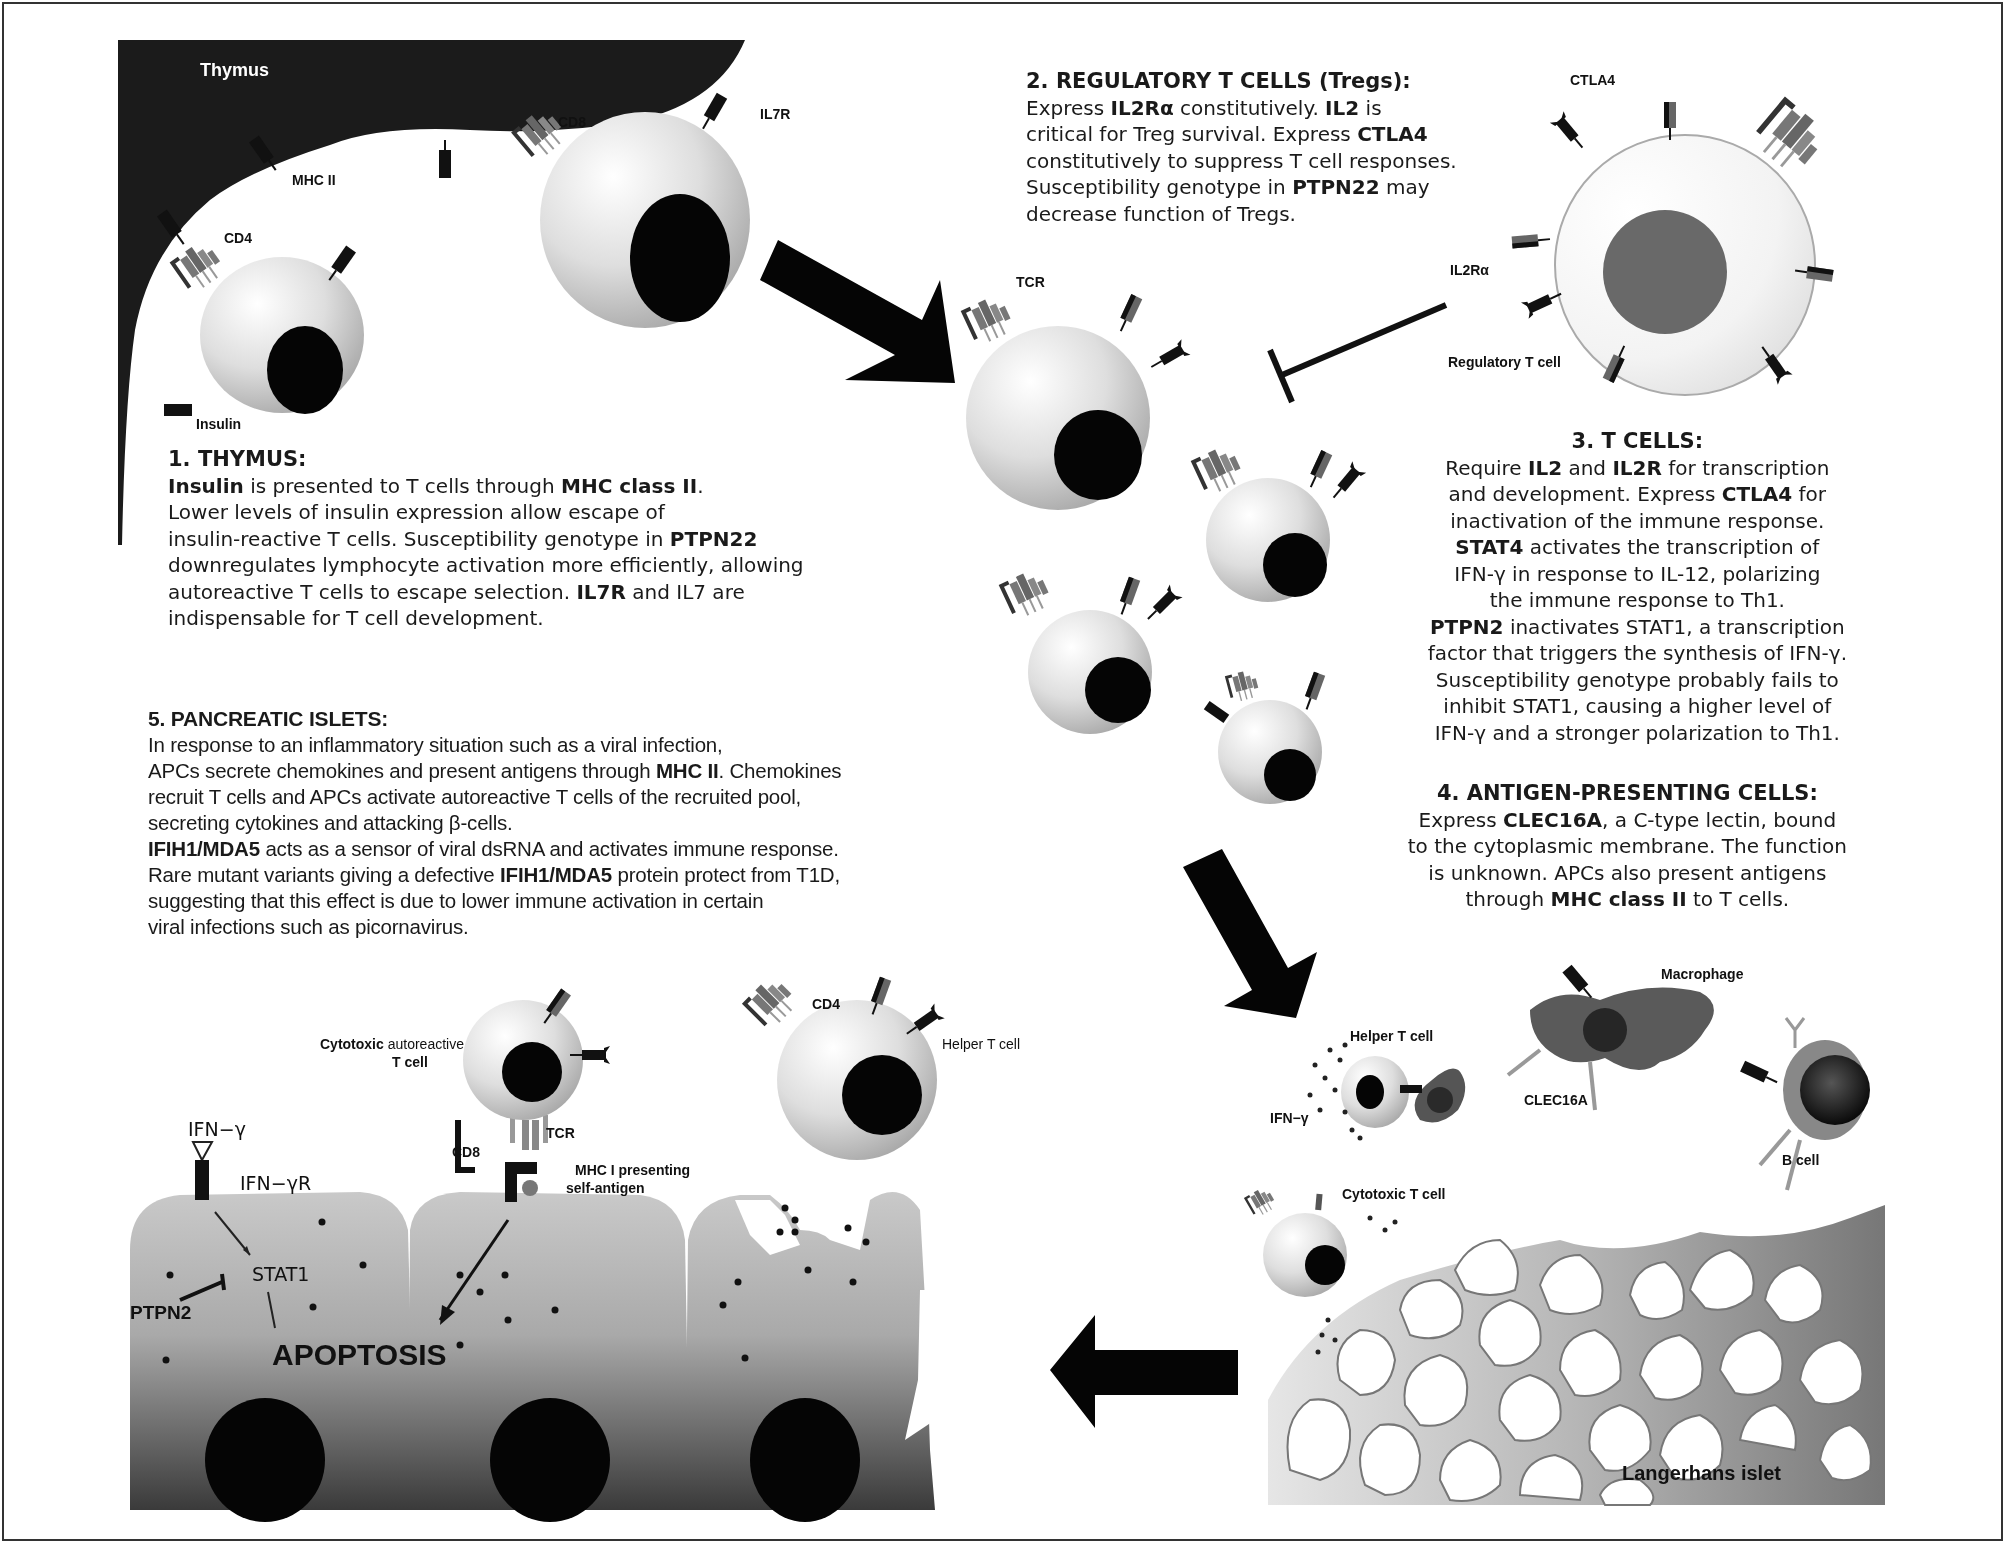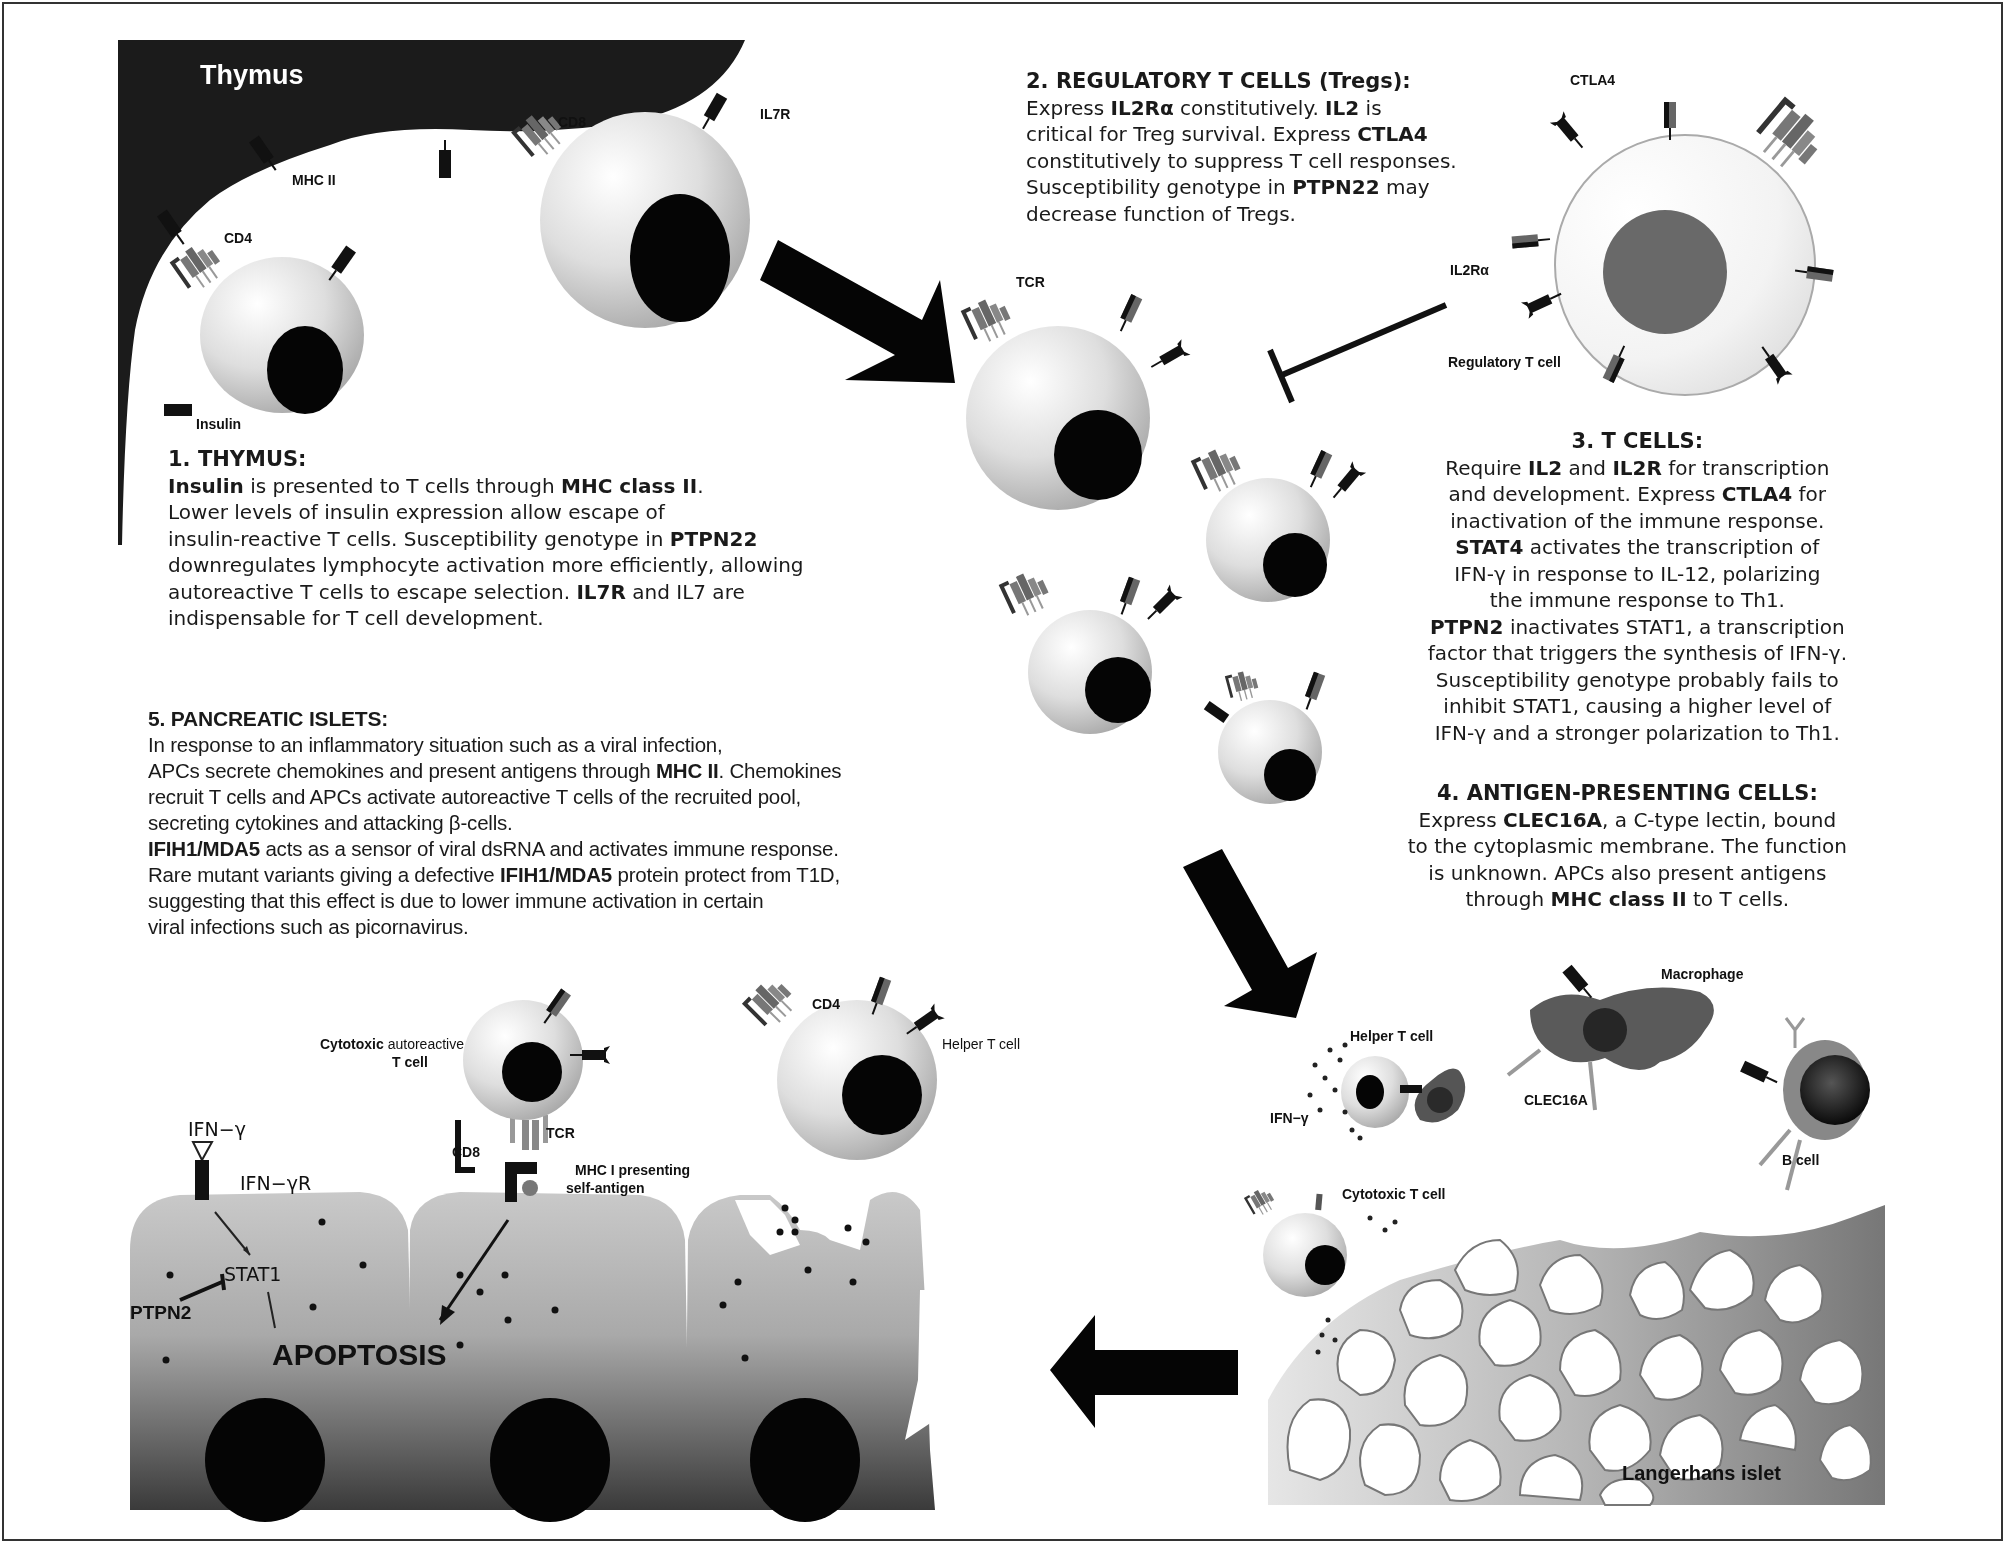--- a/index.html
+++ b/index.html
@@ -3,21 +3,21 @@
   <meta charset="utf-8">
   <style>
     html, body { margin: 0; padding: 0; background: #ffffff; }
     body { width: 2007px; height: 1545px; position: relative; overflow: hidden;
            font-family: "DejaVu Sans", "Liberation Sans", sans-serif; color: #111; }
     .frame { position: absolute; left: 2px; top: 2px; width: 2001px; height: 1539px;
              border: 2px solid #333; box-sizing: border-box; }
     svg.art { position: absolute; left: 0; top: 0; }
     .lbl { position: absolute; font-family: "Liberation Sans", sans-serif; font-weight: bold;
            font-size: 15px; color: #111; white-space: nowrap; }
-    .lbl.white { color: #fff; font-size: 27px; }
+    .lbl.white { color: #fff; font-size: 18px; }
     .lbl.small { font-size: 14px; }
     .lbl.norm { font-weight: normal; }
     .lbl.big { font-size: 30px; }
     .lbl.serif { font-family: "DejaVu Sans", sans-serif; font-weight: normal; font-size: 19px; }
     .txt { position: absolute; font-family: "DejaVu Sans", sans-serif; font-size: 20px;
            line-height: 26.5px; color: #1a1a1a; }
     .txt .head { font-weight: bold; font-size: 21px; }
     .txt .line { white-space: nowrap; }
     .txt b { font-weight: bold; }
     .right { text-align: center; }
@@ -392,21 +392,21 @@
 
 <div class="lbl small" style="left:812px; top:996px;">CD4</div>
 <div class="lbl small norm" style="left:942px; top:1036px;">Helper T cell</div>
 <div class="lbl small" style="left:320px; top:1036px;">
   <span>Cytotoxic</span>
   <span class="norm" style="font-weight:normal">autoreactive</span>
 </div>
 <div class="lbl small norm" style="left:392px; top:1054px; font-weight:bold;">T cell</div>
 <div class="lbl serif" style="left:188px; top:1118px;">IFN−γ</div>
 <div class="lbl serif" style="left:240px; top:1172px;">IFN−γR</div>
-<div class="lbl serif" style="left:224px; top:1263px;">STAT1</div>
+<div class="lbl serif" style="left:252px; top:1263px;">STAT1</div>
 <div class="lbl" style="left:130px; top:1302px; font-size:19px;">PTPN2</div>
 <div class="lbl big" style="left:272px; top:1338px;">APOPTOSIS</div>
 <div class="lbl small" style="left:452px; top:1144px;">CD8</div>
 <div class="lbl small" style="left:546px; top:1125px;">TCR</div>
 <div class="lbl small" style="left:544px; top:1162px;margin-left:31px;">MHC I presenting</div>
 <div class="lbl small" style="left:566px; top:1180px;">self-antigen</div>
 
 <div class="lbl small" style="left:1350px; top:1028px;">Helper T cell</div>
 <div class="lbl small" style="left:1270px; top:1110px;">IFN−γ</div>
 <div class="lbl small" style="left:1642px; top:966px;margin-left:19px;">Macrophage</div>

